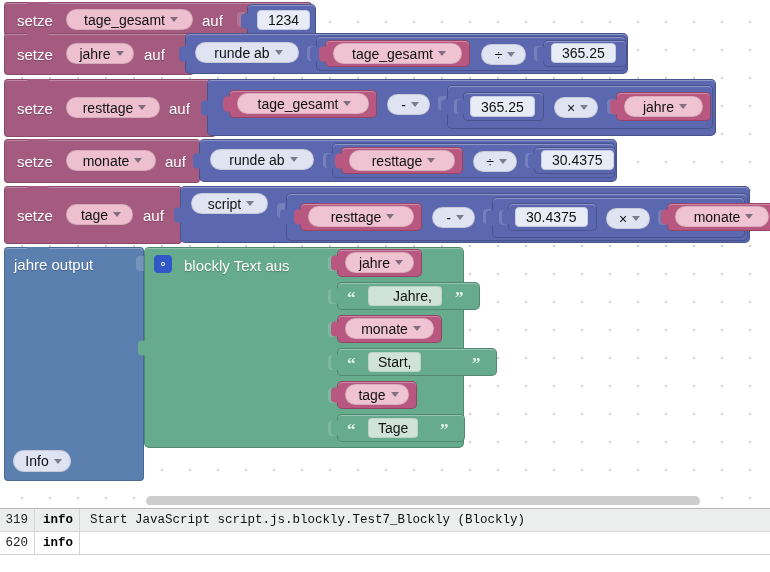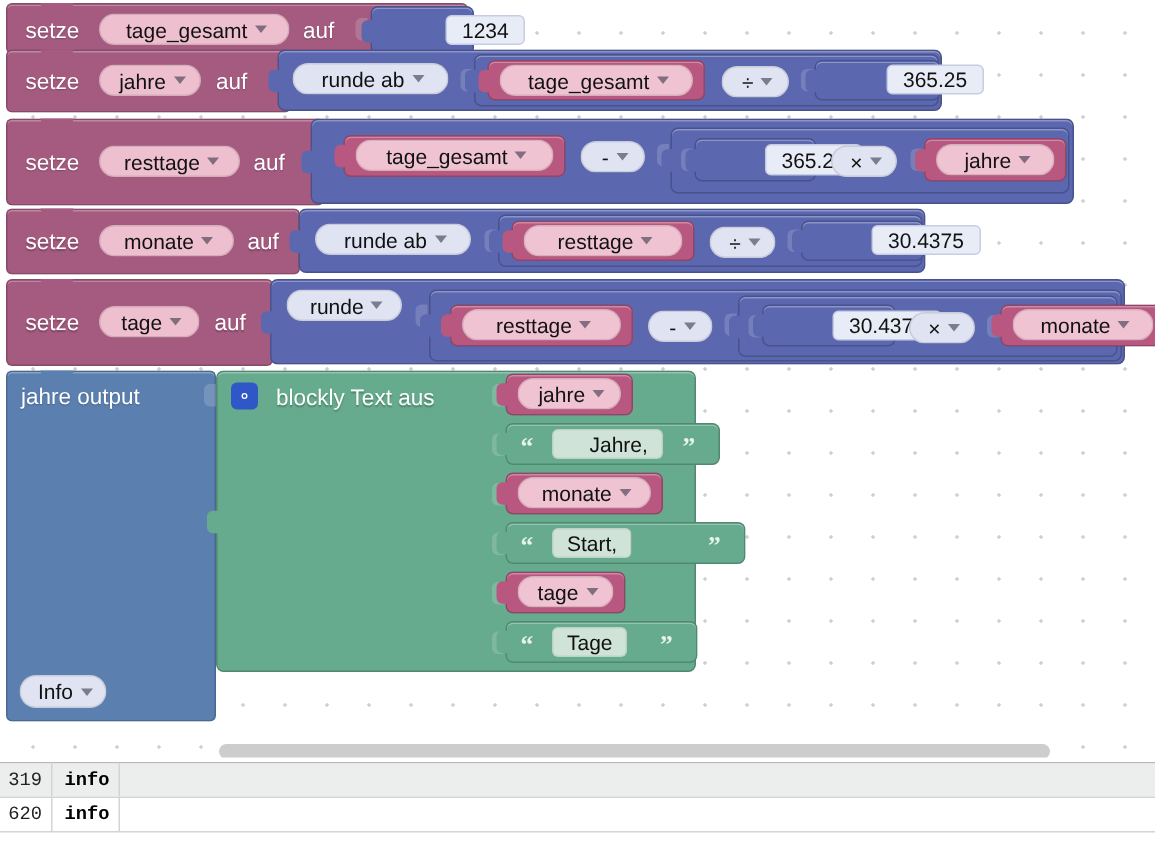--- a/index.html
+++ b/index.html
@@ -50,21 +50,20 @@
     position:absolute; display:flex; align-items:center; justify-content:center;
     height:21px; border-radius:11px; font-size:14px; color:#111;
     white-space:nowrap; padding:0 6px 0 9px;
     background:#f0c3d2; border:1px solid rgba(0,0,0,.10);
   }
   .fld.dark { background:#eec0cf; }
   .fld.blueish{ background:#dfe3f2; }
   .fld.num{
     background:#e8ecf7; border-radius:4px; padding:0 10px;
     border:1px solid #c6cde3;
-    margin-left:40px;
   }
   .fld.op{
     background:#dfe3f2; border-radius:11px; padding:0 5px 0 8px;
   }
   .fld.txt{
     background:#cfe3d8; border-radius:4px; padding:0 9px;
     border:1px solid rgba(0,0,0,.08);
   }
   .caret{
     width:0;height:0;margin-left:5px;
@@ -341,21 +340,21 @@
       <span>tage</span>
       <i class="caret"></i>
     </div>
     <div class="lbl" style="left:139px; top:22px;">auf</div>
 
     <div class="rep" style="left:176px; top:0px; width:570px; height:57px;">
       <div class="rbody v-math" style="width:570px;">
         <div class="tab"></div>
       </div>
       <div class="fld blueish" style="left:11px; top:7px; width:77px;">
-        <span>runde</span>
+        <span>script</span>
         <i class="caret"></i>
       </div>
       <div class="socket" style="left:97px; top:17px;"></div>
 
       <div class="rep" style="left:106px; top:7px; width:462px; height:48px;">
         <div class="rbody v-math" style="width:462px;">
           <div class="tab"></div>
         </div>
         <div class="rep" style="left:14px; top:10px; width:122px; height:28px;">
           <div class="rbody v-var" style="width:122px;">
@@ -492,20 +491,21 @@
   </div>
 
   <div id="hscroll-track"></div>
   <div id="hscroll-thumb"></div>
 </div>
 
 <div id="console">
   <div class="log-row alt" style="top:0px;">
     <span class="log-id">319</span>
     <span class="log-lvl">info</span>
+    <span class="log-msg">Start JavaScript script.js.blockly.Test7_Blockly (Blockly)</span>
   </div>
   <div class="log-sep" style="top:22px;"></div>
   <div class="log-row" style="top:23px;">
     <span class="log-id">620</span>
     <span class="log-lvl">info</span>
   </div>
   <div class="log-sep" style="top:45px;"></div>
 </div>
 
 </body></html>

